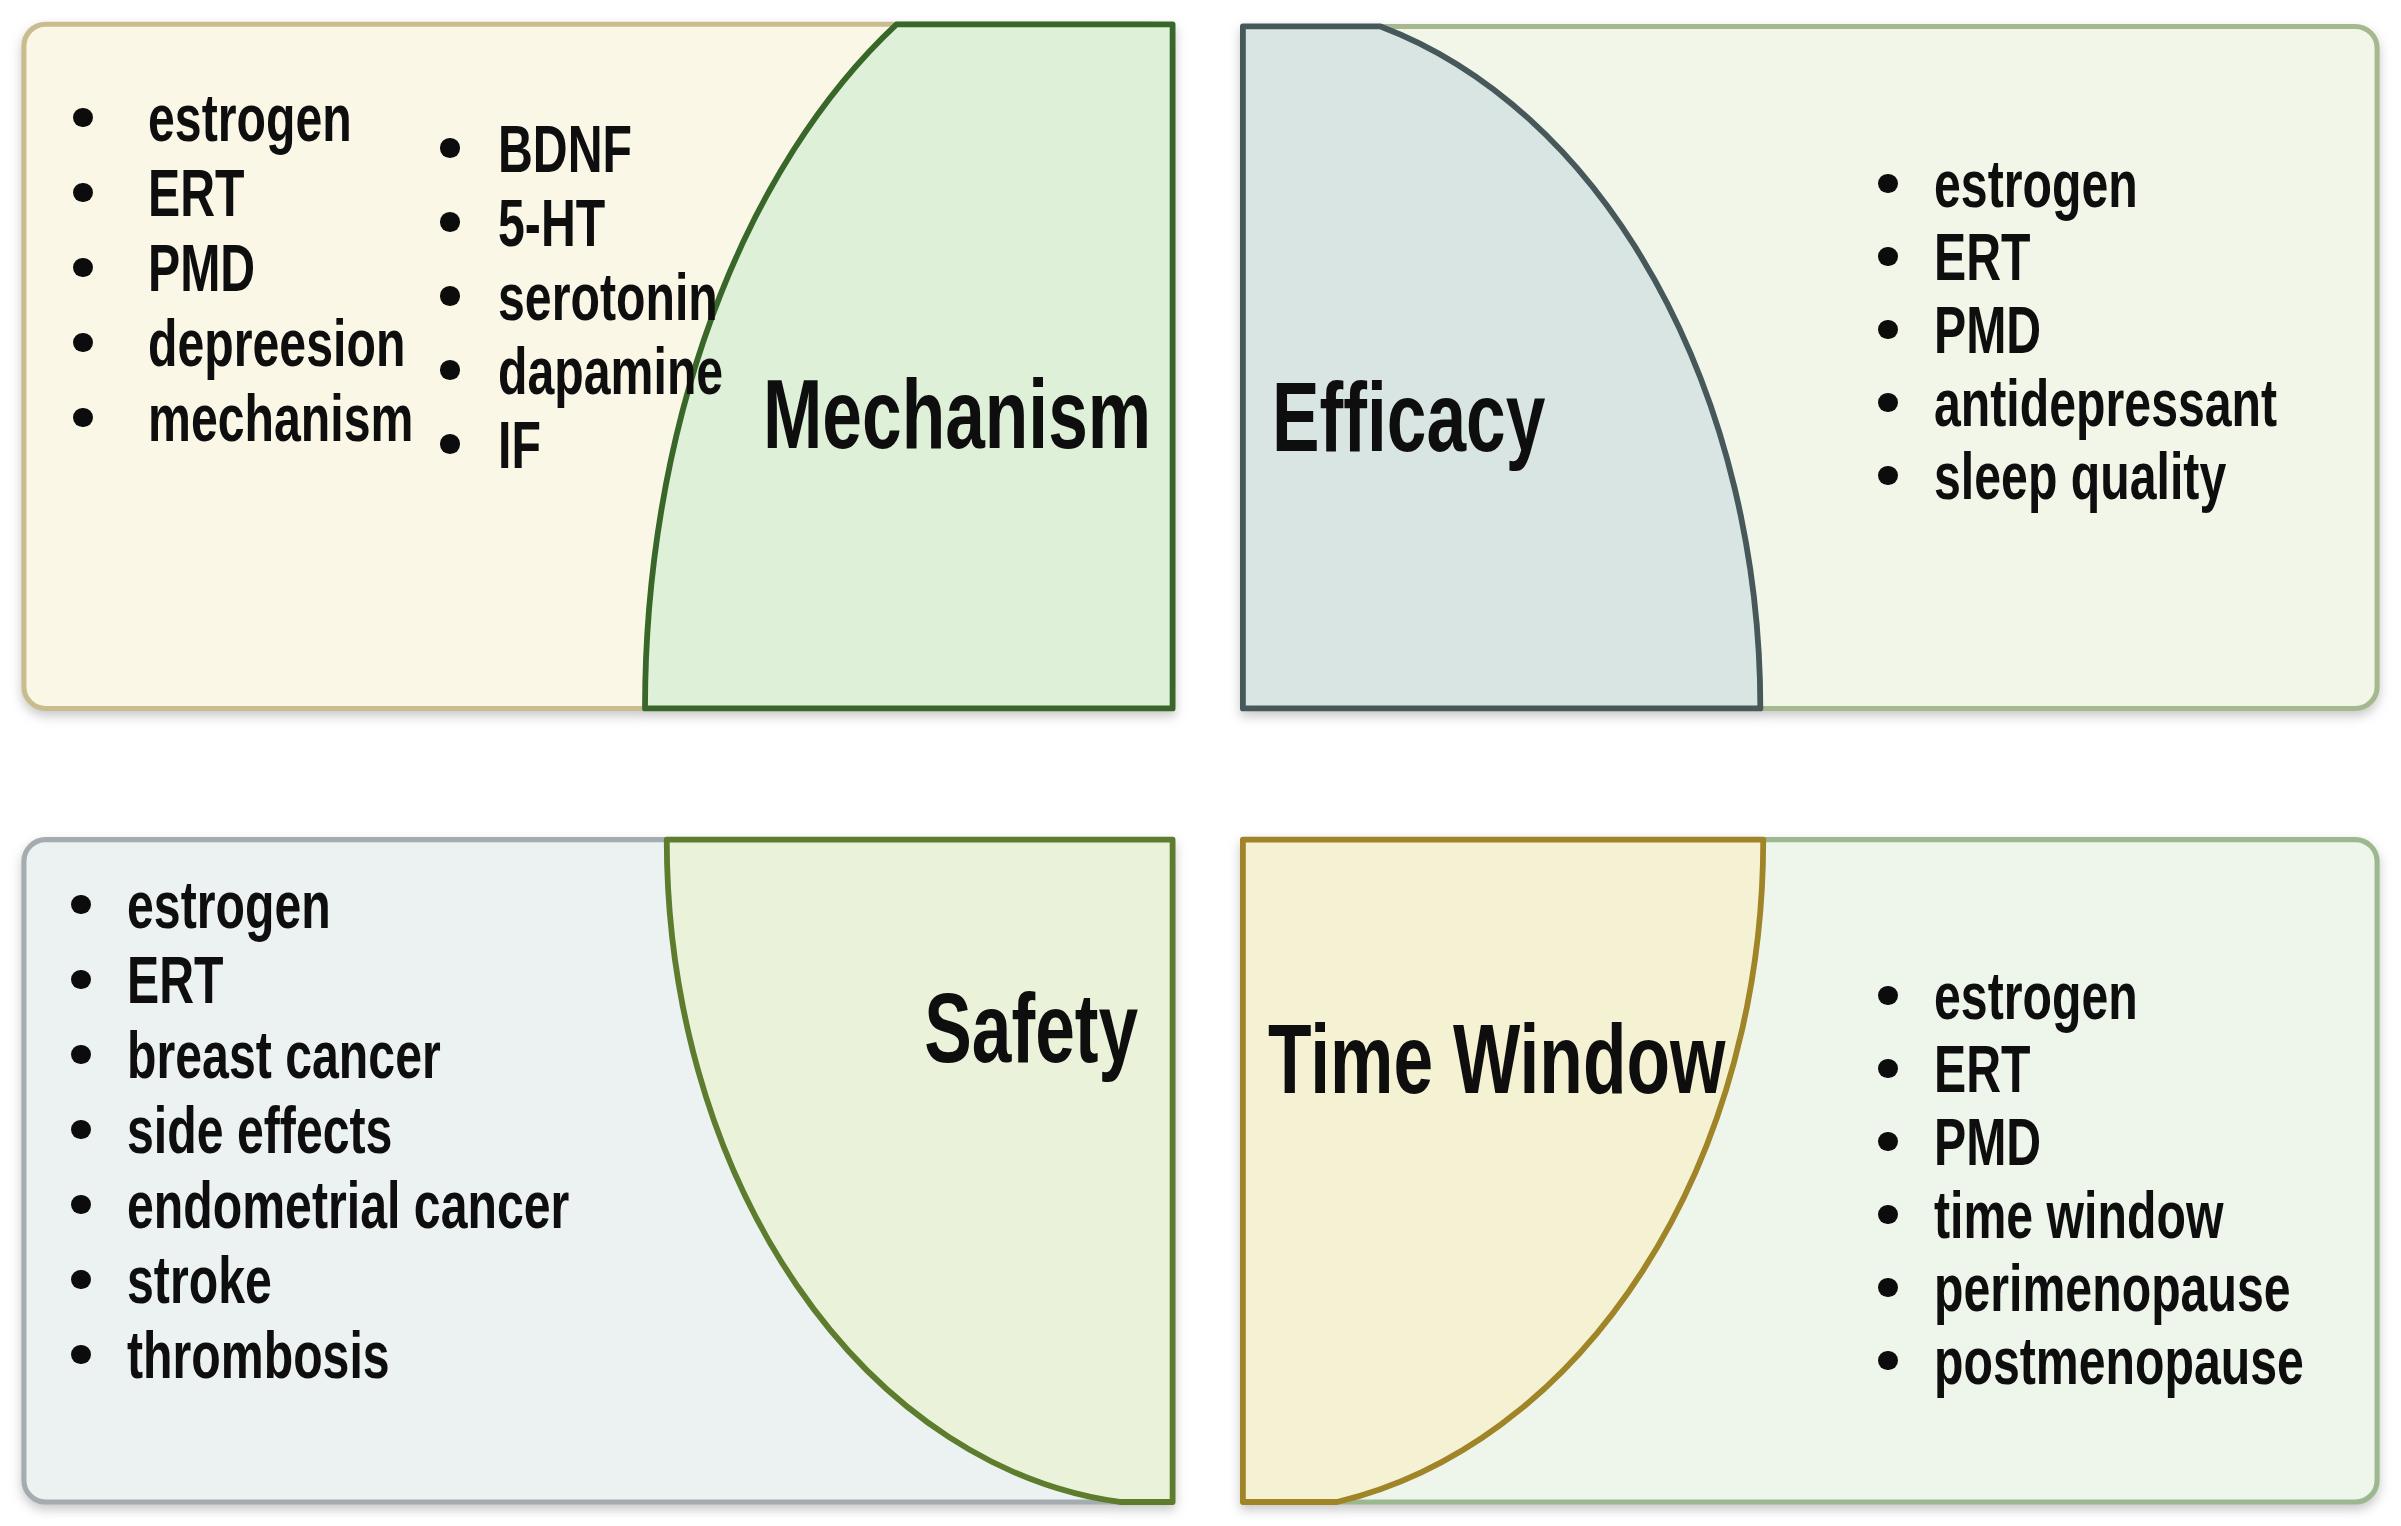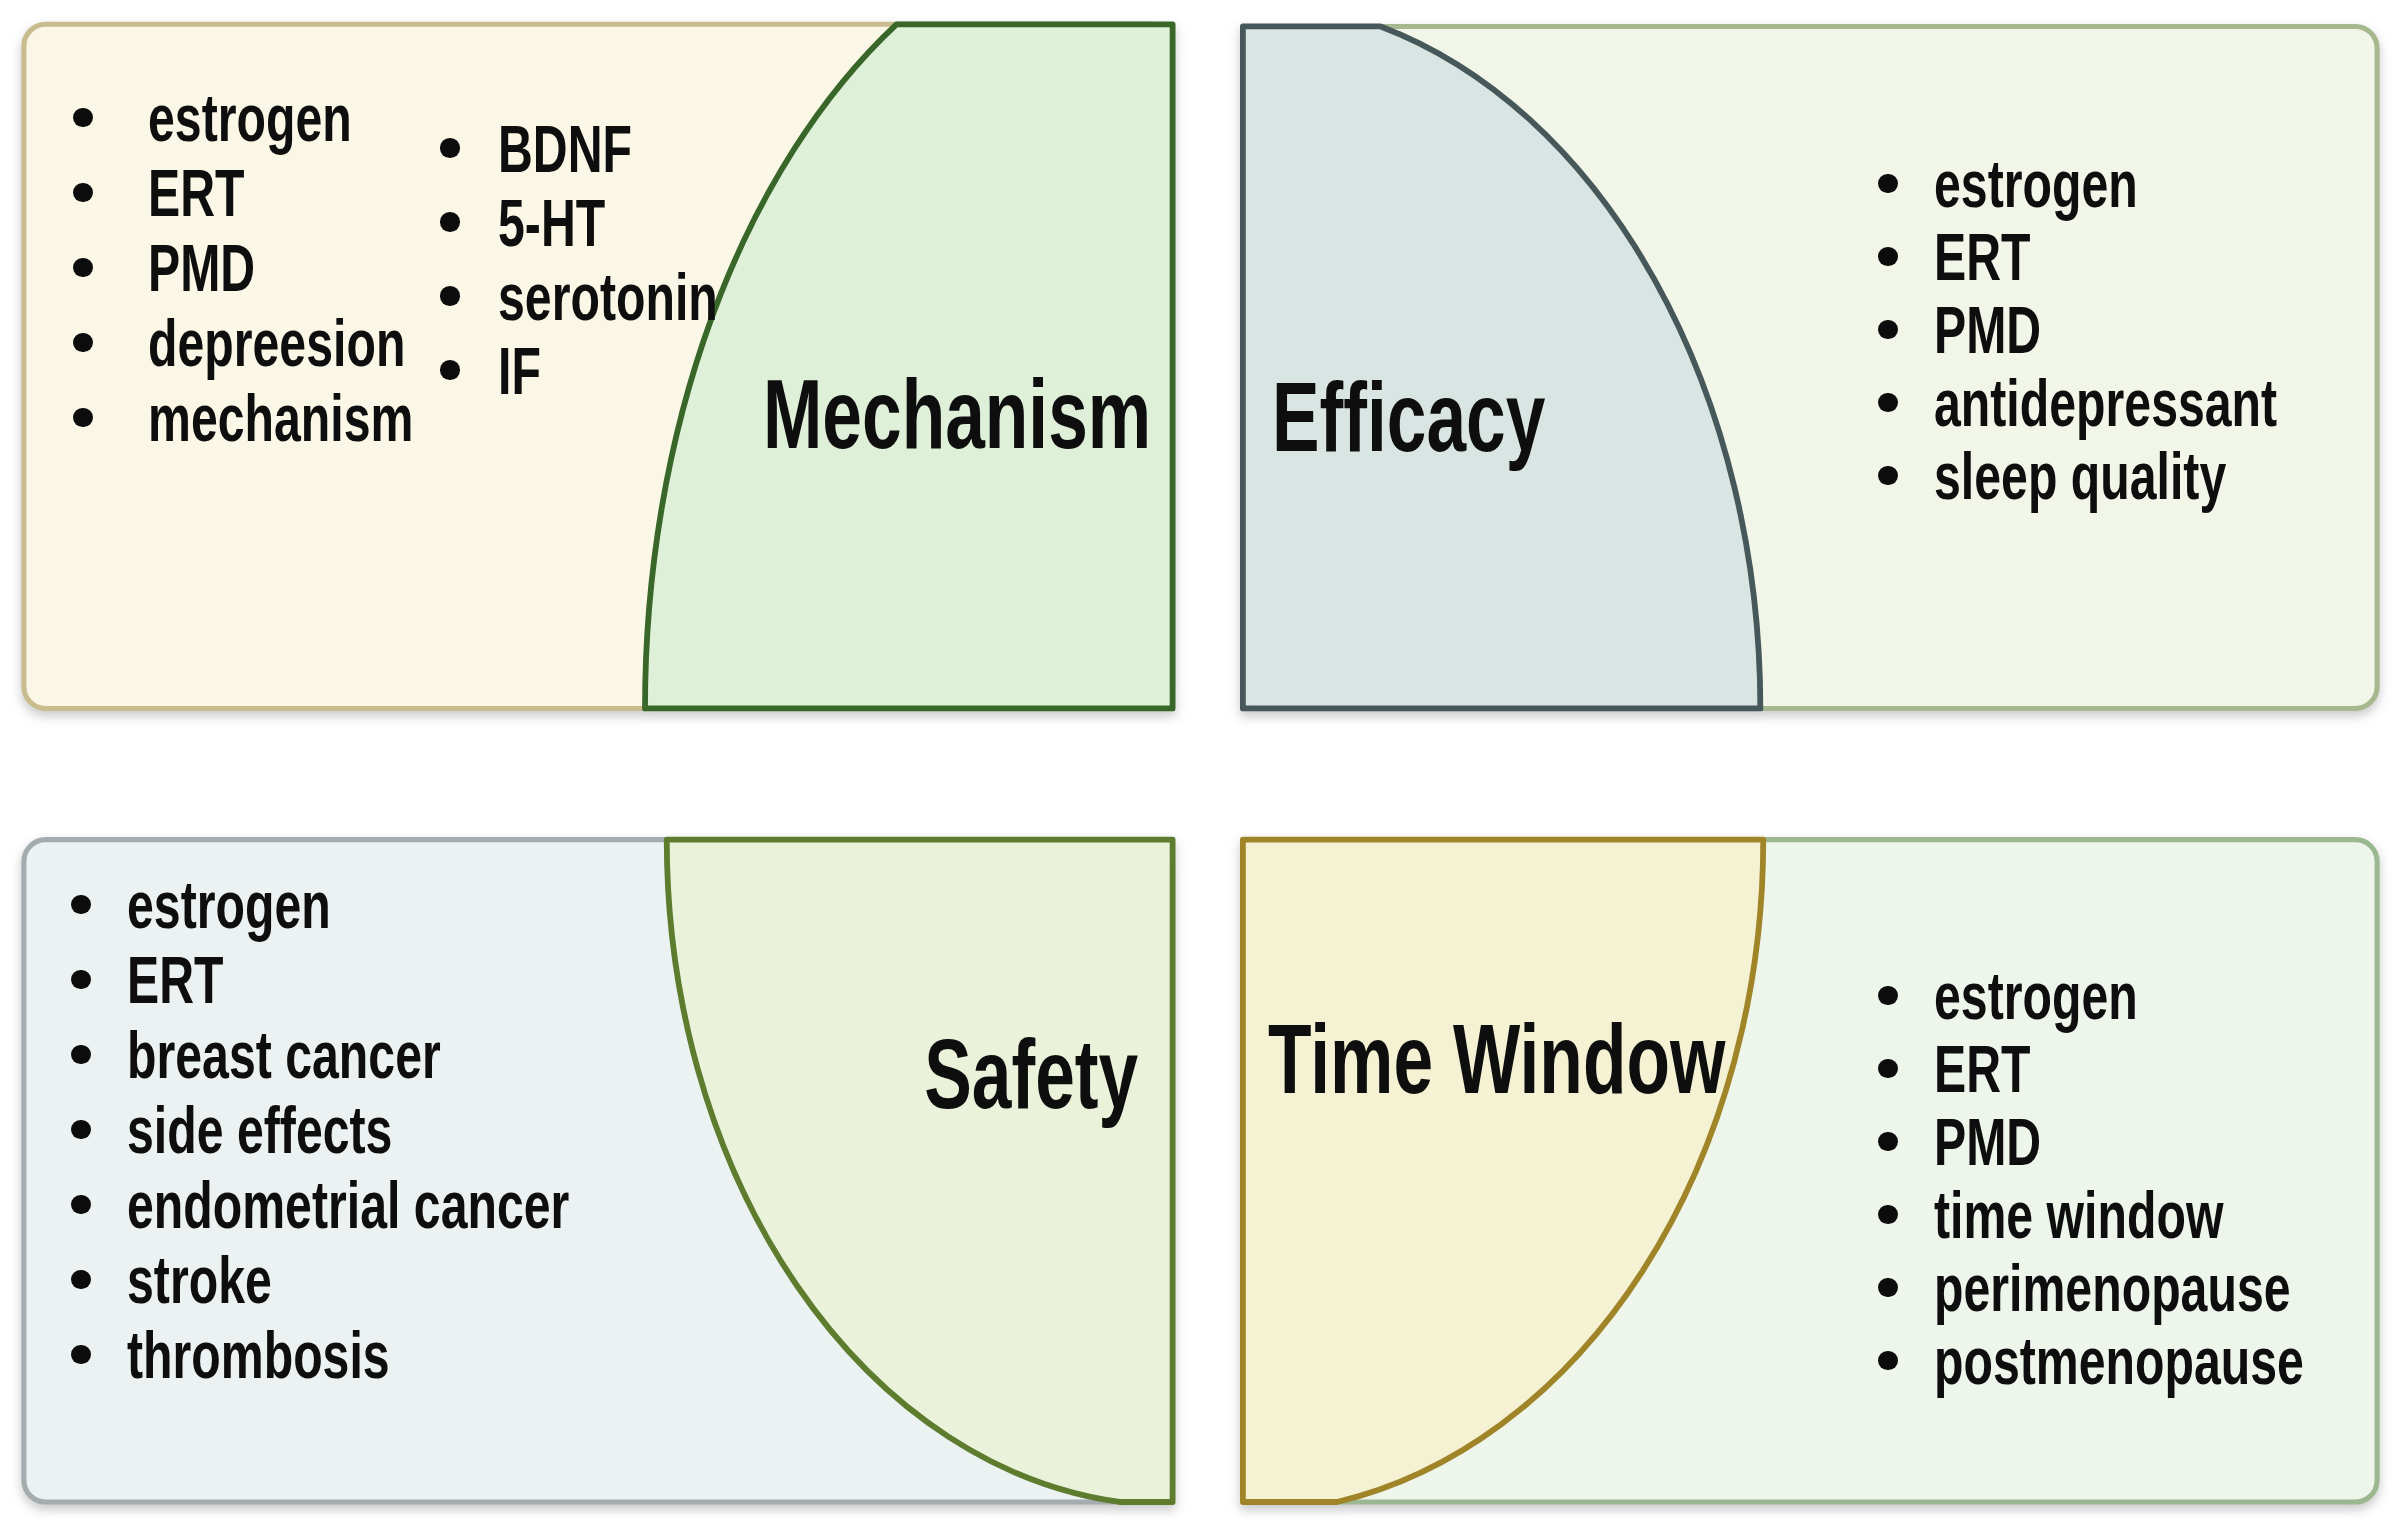--- a/index.html
+++ b/index.html
@@ -39,21 +39,21 @@
     position:absolute;
     font-weight:700; font-size:99px; line-height:1;
     color:#0e0e0e; white-space:nowrap;
   }
   .title .t { display:inline-block; white-space:nowrap; transform:scaleX(0.72); }
   .t-left  { transform-origin:0 50%; }
   .t-right { transform-origin:100% 50%; }
 
   #title-mech { right:1250px; top:364px;  }
   #title-eff  { left:1272px;  top:367px;  }
-  #title-saf  { right:1263px; top:1024px; }
+  #title-saf  { right:1263px; top:978px; }
   #title-tw   { left:1268px;  top:1009px; }
 </style>
 </head>
 <body>
 
 <svg class="layer" width="2401" height="1527" viewBox="0 0 3313 2106">
 
   <g class="panel-g">
     <rect x="33" y="33" width="1585" height="944" rx="30" fill="#faf7e6" stroke="#c9bc8e" stroke-width="7"></rect>
     <path d="M 1237 33 A 728 1108 0 0 0 890 977 L 1618 977 L 1618 33 Z" fill="#def0d8" stroke="#39672a" stroke-width="8" stroke-linejoin="round"></path>
@@ -121,20 +121,24 @@
     <div class="kwrow">
         <span class="dot"></span>
         <span class="kw">5-HT</span>
       </div>
     <div class="kwrow">
         <span class="dot"></span>
         <span class="kw">serotonin</span>
       </div>
     <div class="kwrow">
         <span class="dot"></span>
+        <span class="kw">dapamine</span>
+      </div>
+    <div class="kwrow">
+        <span class="dot"></span>
         <span class="kw">IF</span>
       </div>
   </div>
 
   <div class="kwlist" id="list-eff">
     <div class="kwrow">
         <span class="dot"></span>
         <span class="kw">estrogen</span>
       </div>
     <div class="kwrow">

